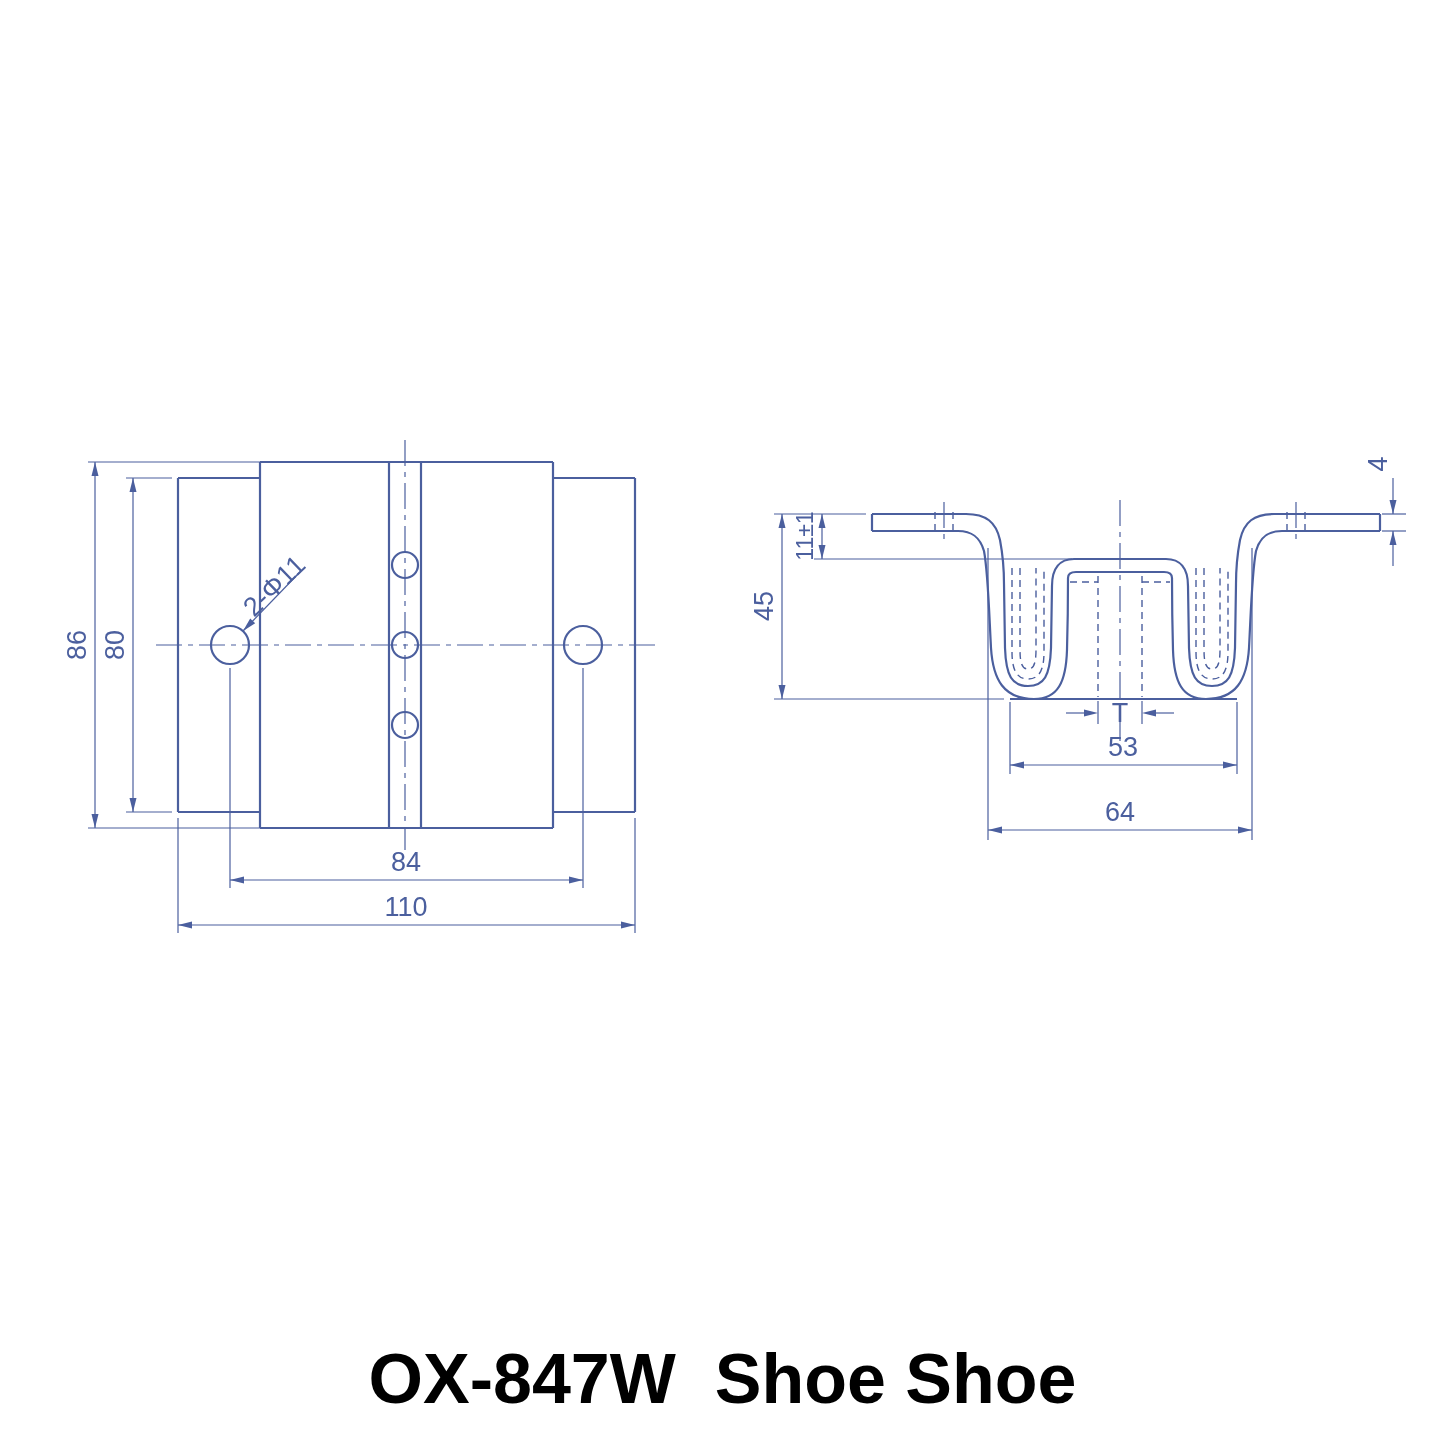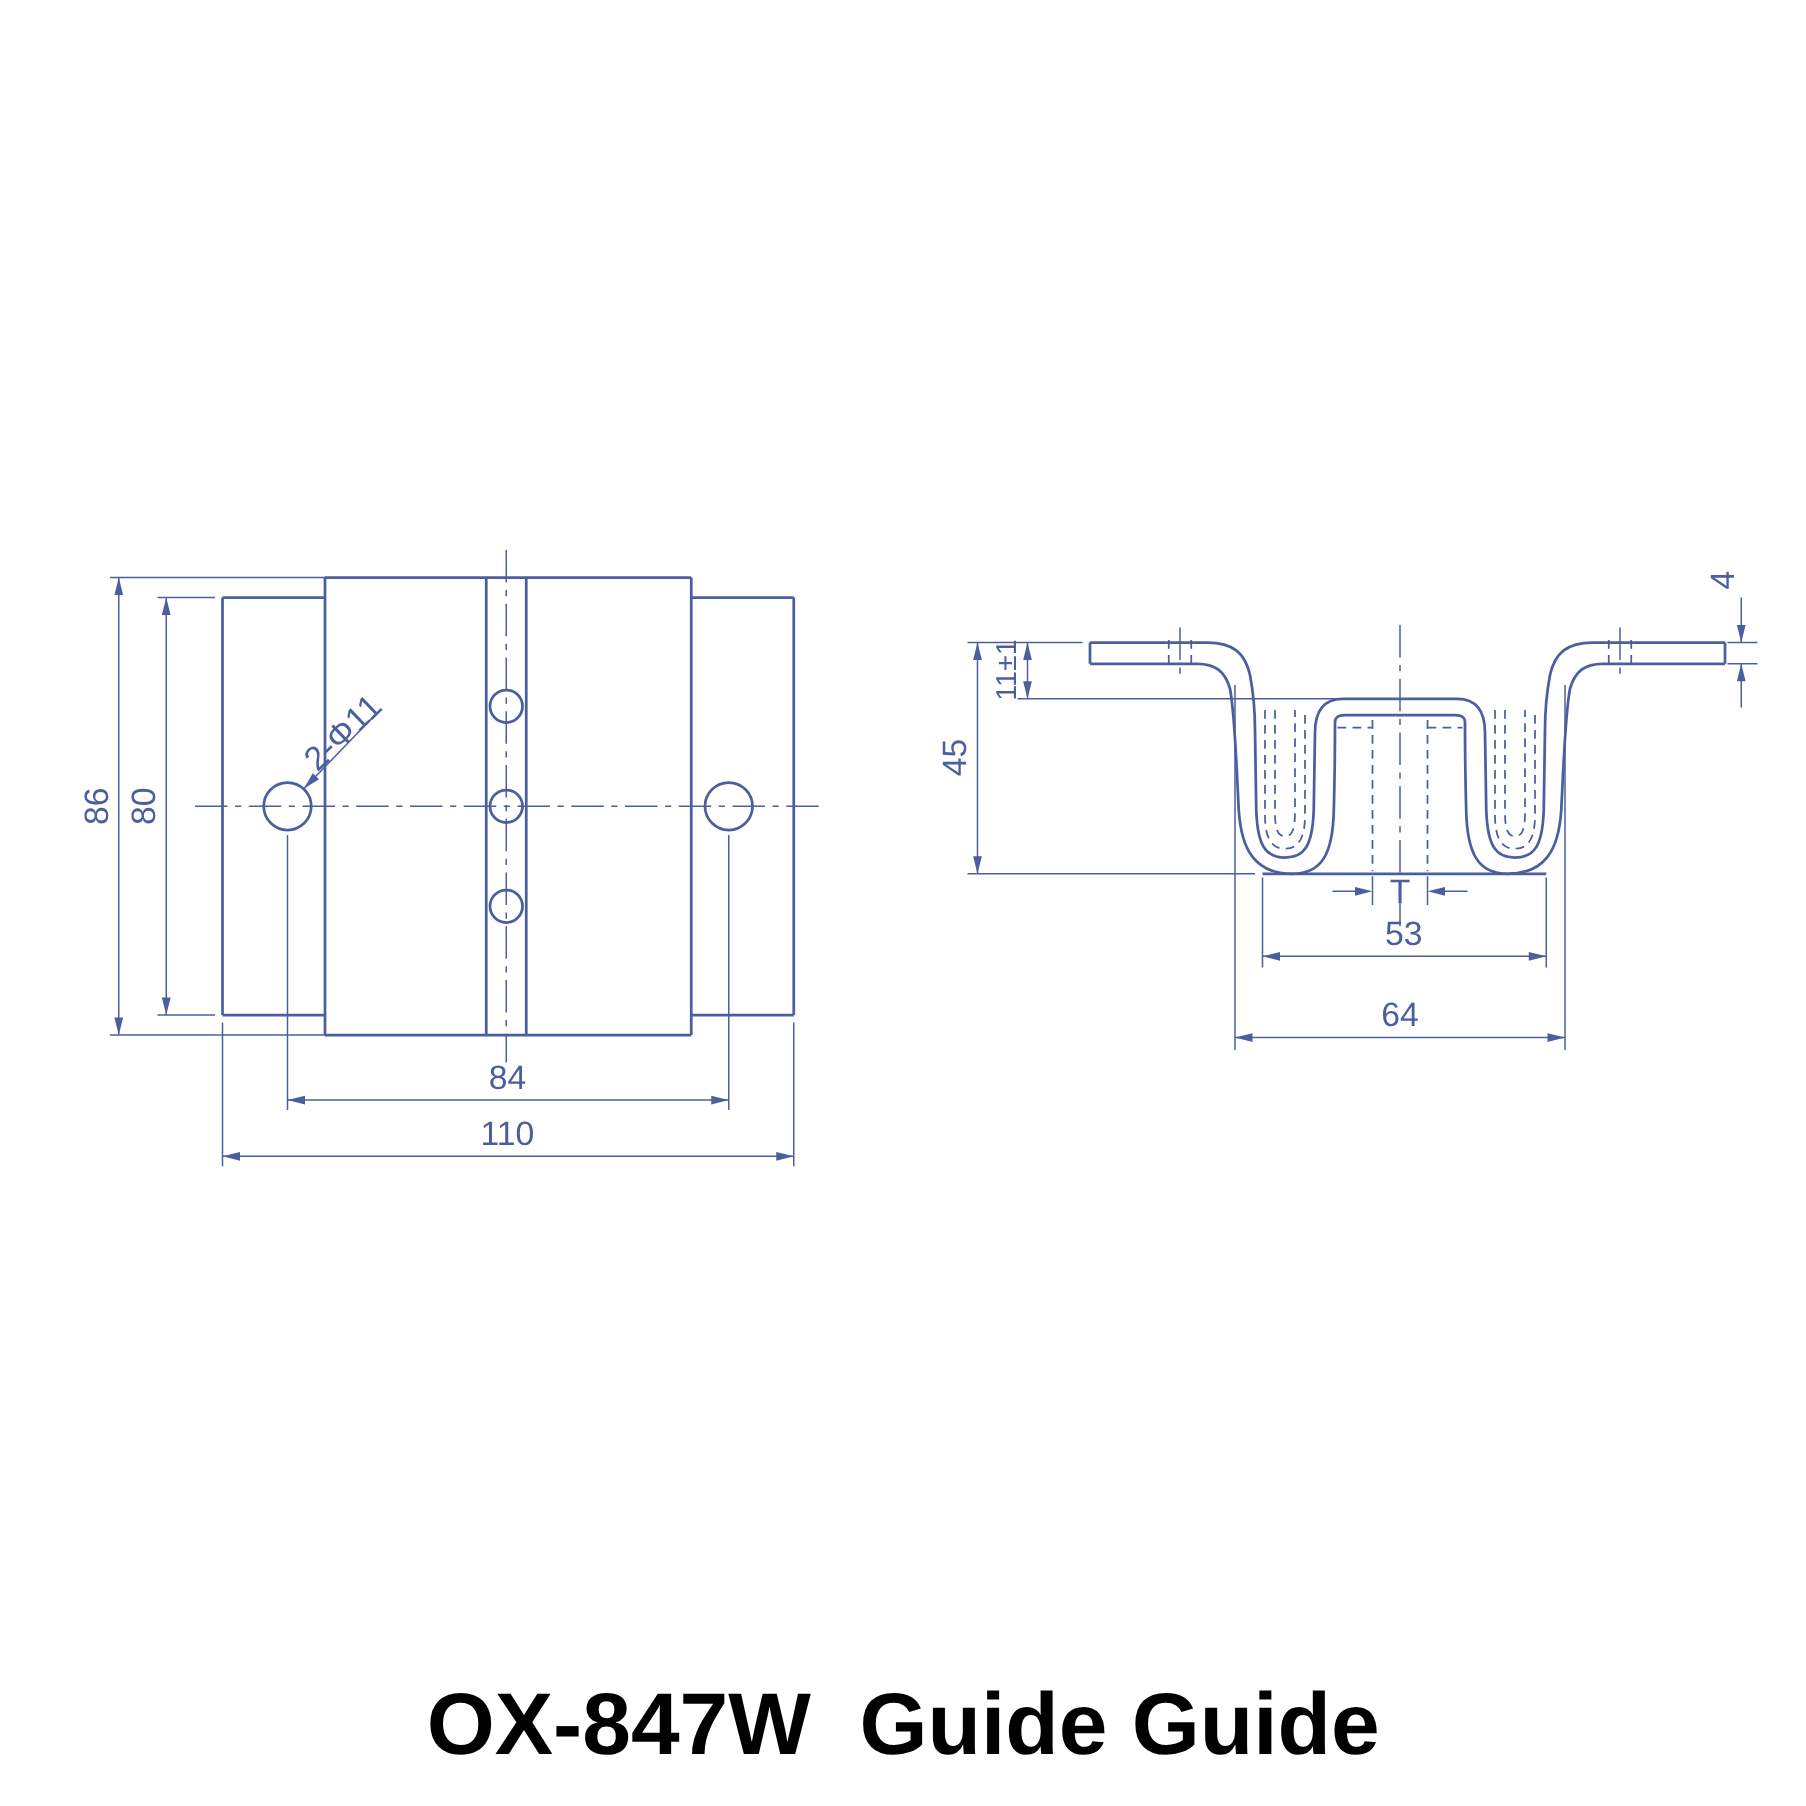--- a/index.html
+++ b/index.html
@@ -209,16 +209,16 @@
         <line class="thin" x1="1066" y1="713" x2="1086" y2="713"></line>
         <line class="thin" x1="1154" y1="713" x2="1174" y2="713"></line>
         <polygon class="arr" points="1098,713 1084,709.5 1084,716.5"></polygon>
         <polygon class="arr" points="1142,713 1156,709.5 1156,716.5"></polygon>
         <text class="dimtext" x="1120" y="722" text-anchor="middle">T</text>
       </g>
     </g>
   </svg>
 
   <div class="title">
-    <div>OX-847W  Guide Guide</div>
+    <div>OX-847W  Shoe Shoe</div>
     
   </div>
 </div>
 
 </body></html>

